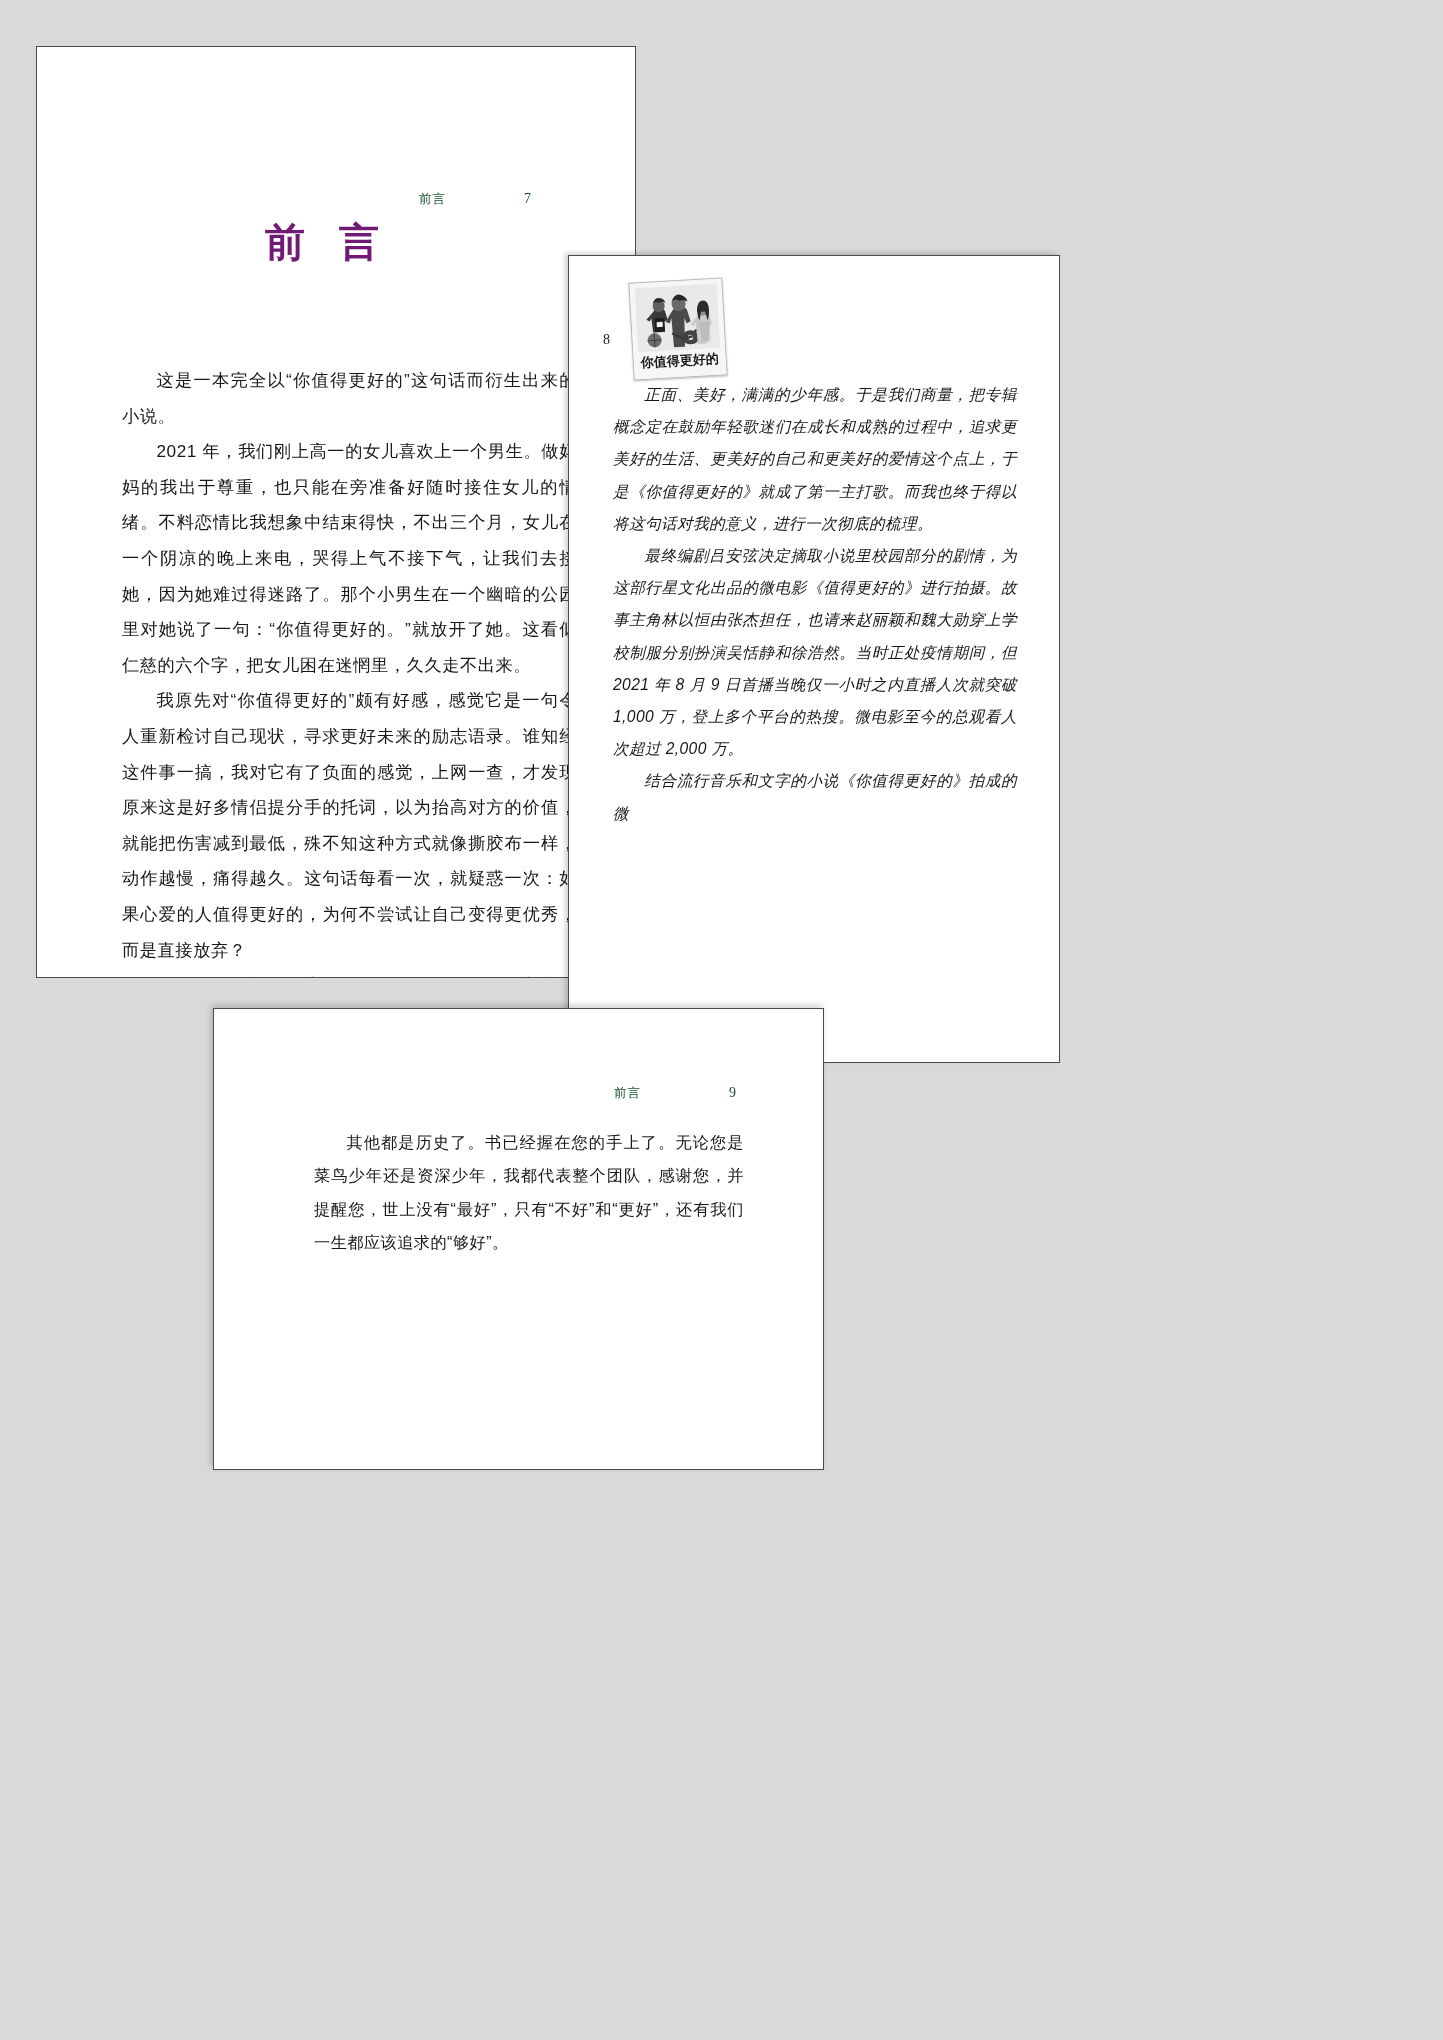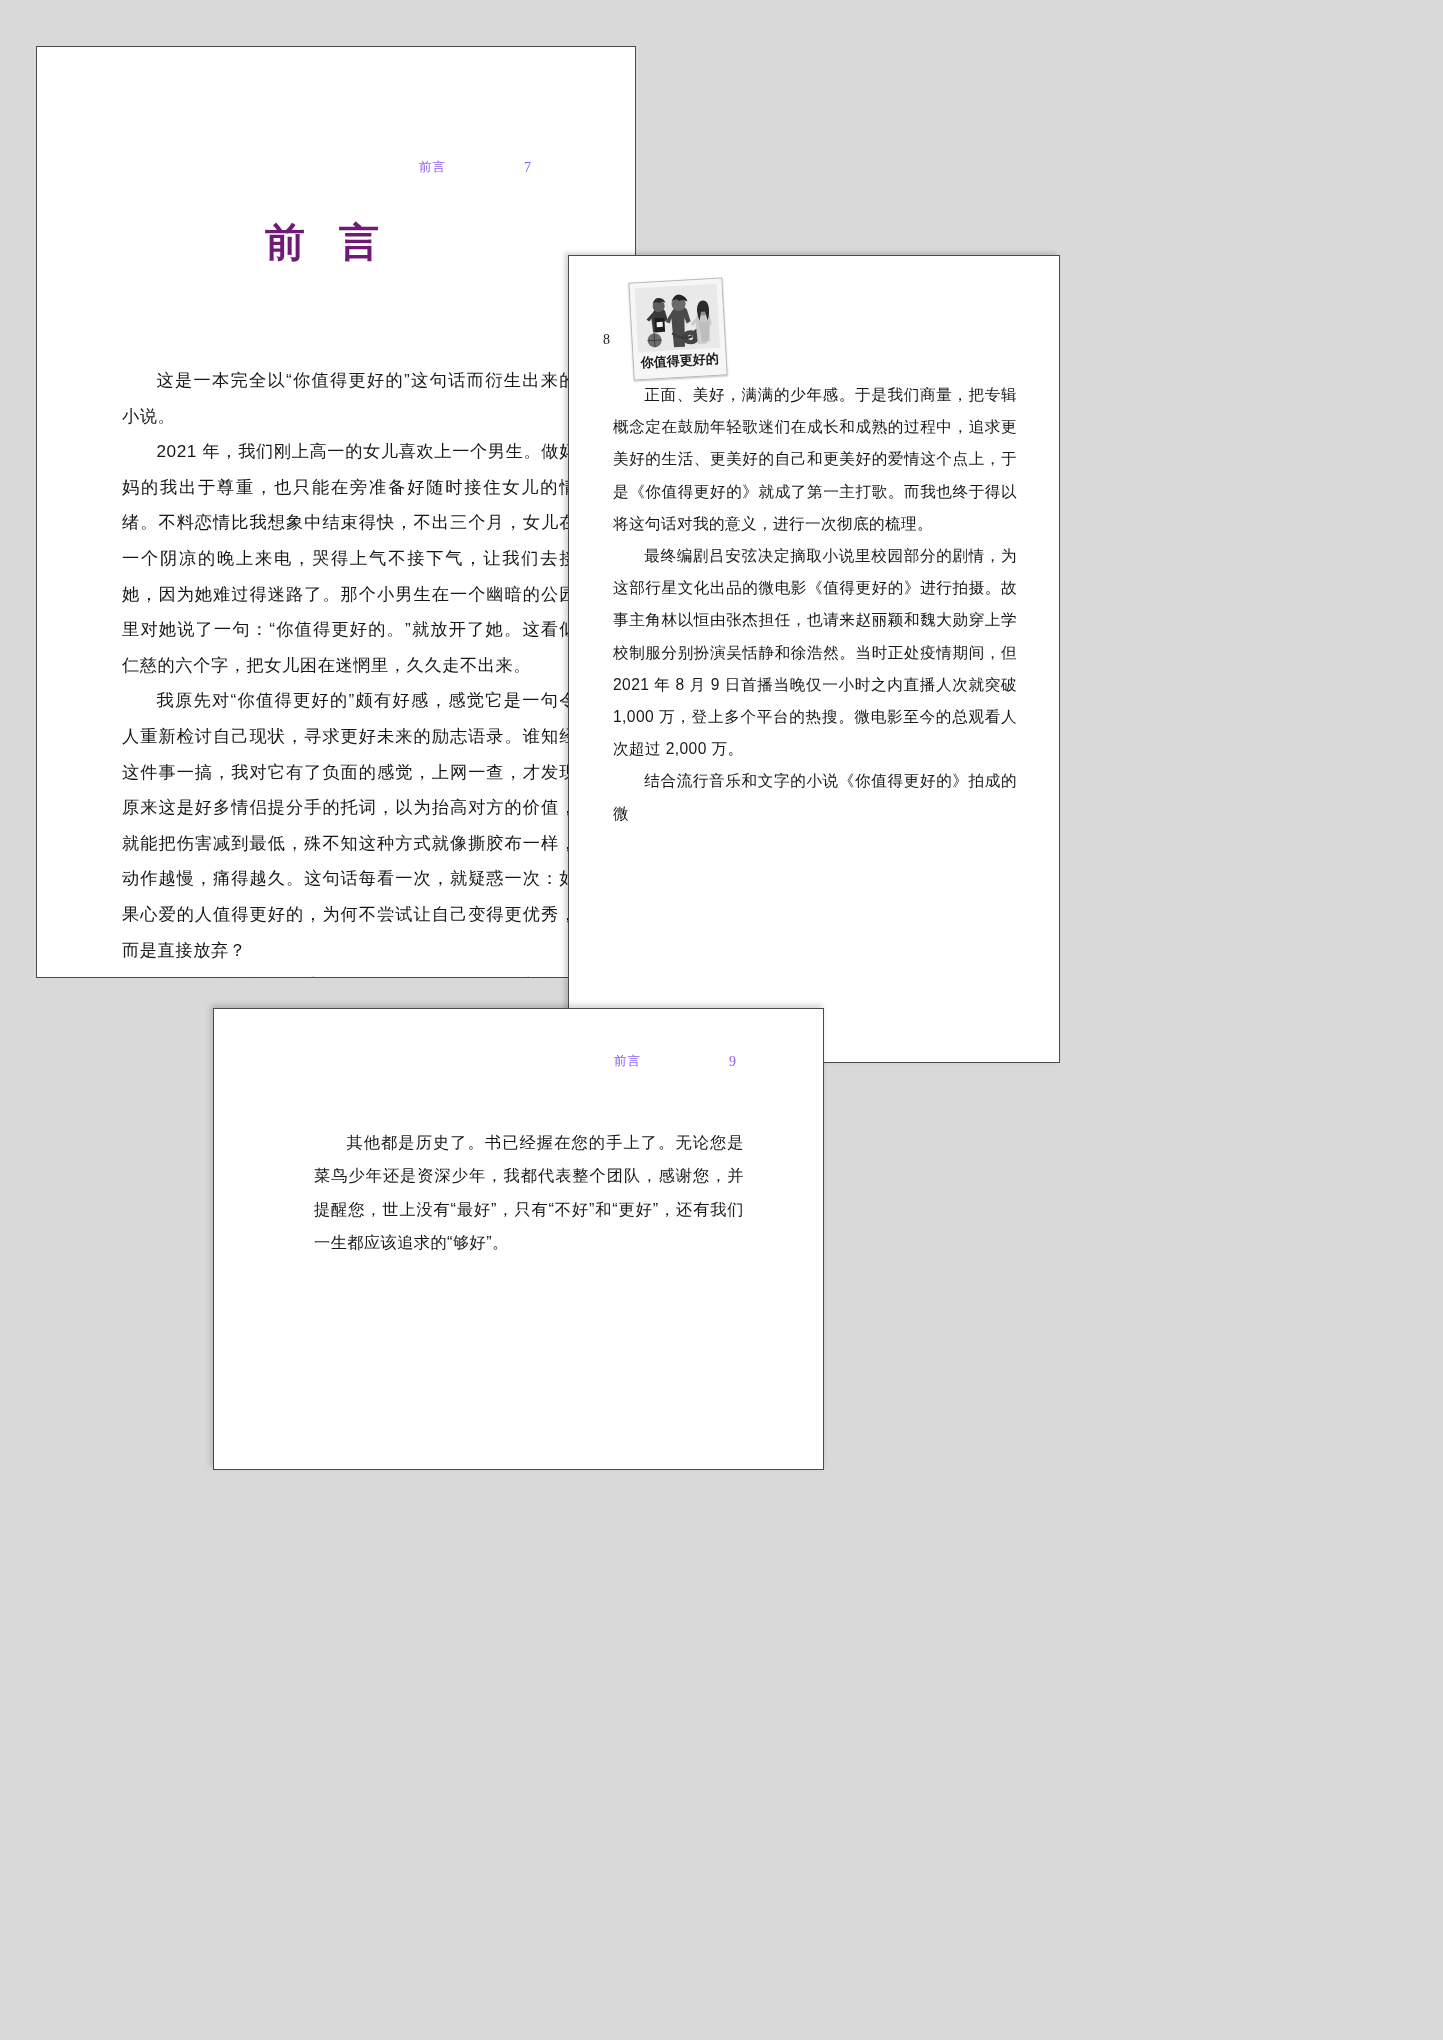--- a/index.html
+++ b/index.html
@@ -51,24 +51,25 @@
     top: 1008px;
     width: 611px;
     height: 462px;
     z-index: 3;
   }
 
   
   .runhead {
     position: absolute;
     display: flex;
-    align-items: center;
+    align-items: flex-start;
     font-family: "Liberation Sans", "DejaVu Sans", sans-serif;
-    color: #8b5cf6;
+    color: #14532d;
     white-space: nowrap;
+    margin-top: 32px;
   }
   .runhead .rh-title {
     font-size: 12.5px;
     letter-spacing: 1px;
   }
   .runhead .rh-page {
     font-size: 14px;
     font-family: "Liberation Serif", "DejaVu Serif", serif;
   }
 
@@ -112,20 +113,21 @@
     letter-spacing: 0.6px;
   }
 
   .p2 .bodytext {
     left: 44px;
     top: 123px;
     width: 404px;
     font-size: 15.6px;
     line-height: 32.2px;
     letter-spacing: 0.4px;
+    font-style: italic;
   }
 
   .p3 .bodytext {
     left: 100px;
     top: 117px;
     width: 430px;
     font-size: 16.2px;
     line-height: 33.4px;
     letter-spacing: 0.45px;
   }

